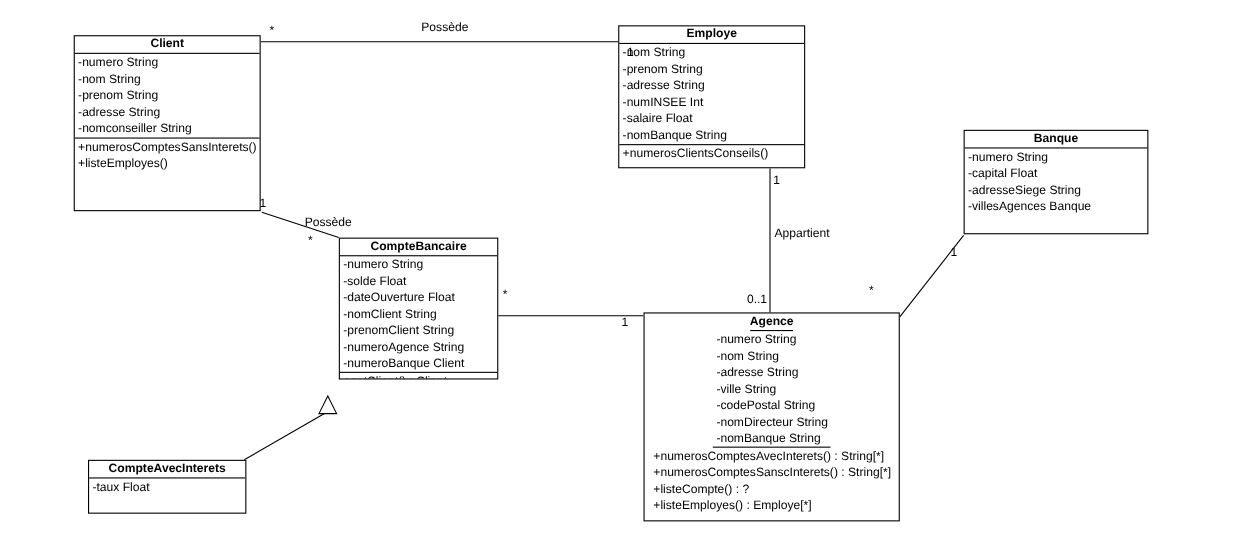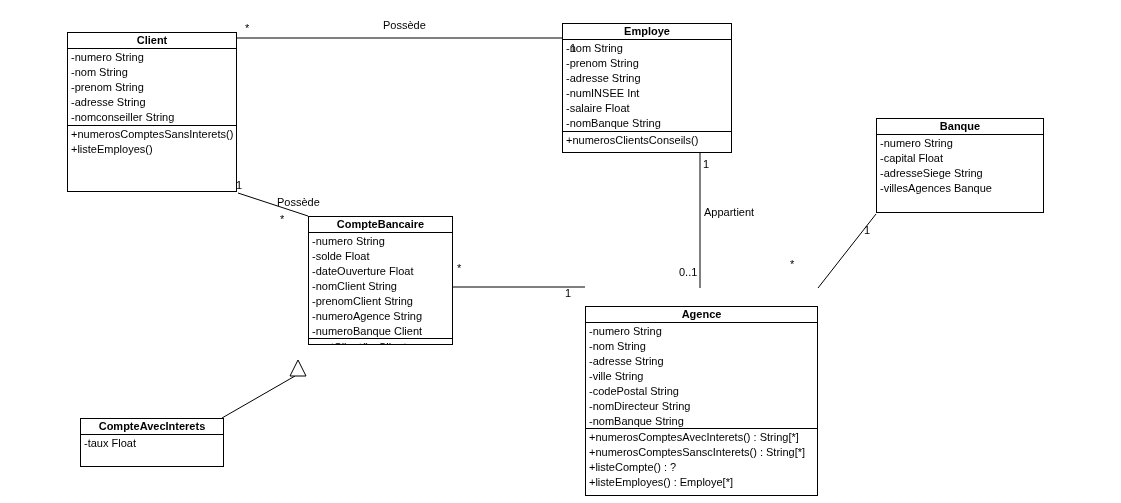--- a/index.html
+++ b/index.html
@@ -127,21 +127,21 @@
       <div class="uml-line">-nomClient String</div>
       <div class="uml-line">-prenomClient String</div>
       <div class="uml-line">-numeroAgence String</div>
       <div class="uml-line">-numeroBanque Client</div>
     </div>
     <div class="uml-section last">
       <div class="uml-line">+getClient() : Client</div>
     </div>
   </div>
 
-  <div class="uml-class" style="left:585px; top:306px; width:233px; height:190px;">
+  <div class="uml-class" style="left:585px; top:284px; width:233px; height:190px;align-items:center;">
     <div class="uml-title">Agence</div>
     <div class="uml-section" style="height:106px;">
       <div class="uml-line">-numero String</div>
       <div class="uml-line">-nom String</div>
       <div class="uml-line">-adresse String</div>
       <div class="uml-line">-ville String</div>
       <div class="uml-line">-codePostal String</div>
       <div class="uml-line">-nomDirecteur String</div>
       <div class="uml-line">-nomBanque String</div>
     </div>

